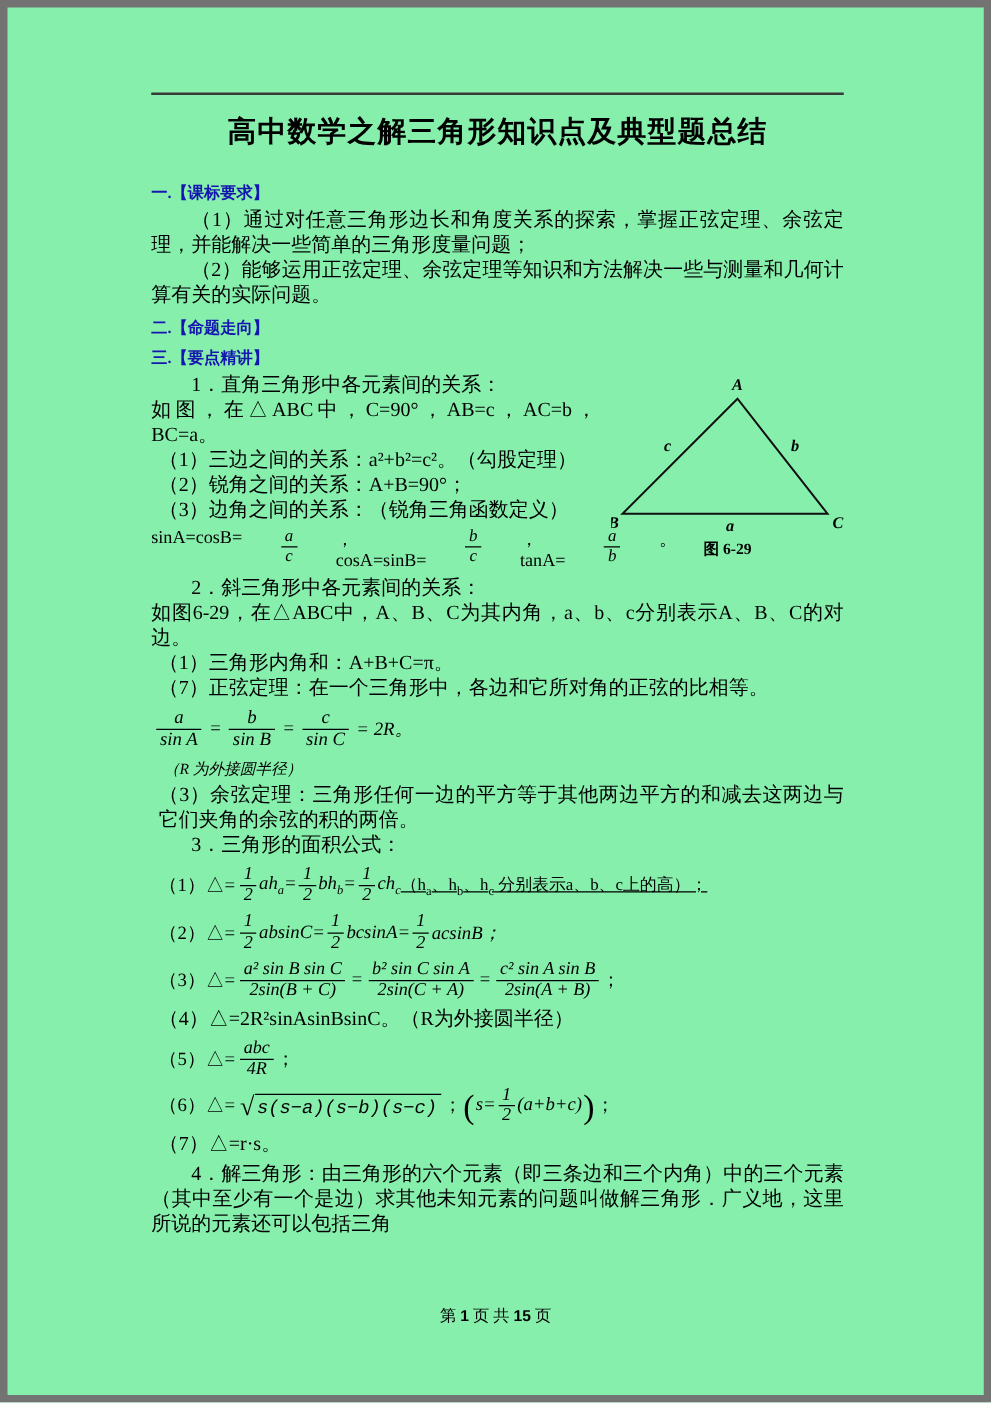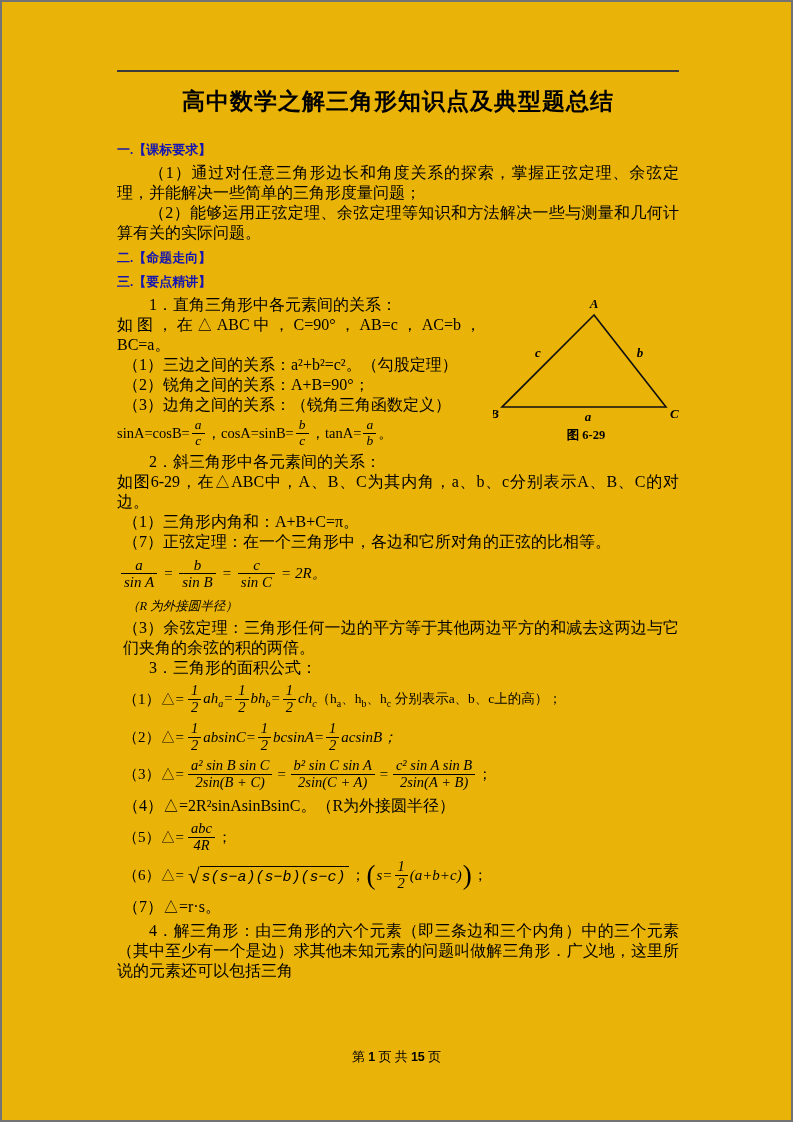--- a/index.html
+++ b/index.html
@@ -1,22 +1,22 @@
 <!DOCTYPE html>
 <html style="--heading-blue: #1515b0;"><head>
 <meta charset="utf-8">
 <style>
   :root { --heading-blue: #1515b0; }
   * { box-sizing: border-box; }
   html,body { margin:0; padding:0; background:#ffffff; }
   .page {
     position: relative;
     width: 793px; height: 1122px;
-    background: #eab308;
-    border: 2px solid #737373;
+    background: #86efac;
+    border: 6px solid #737373;
     padding: 68px 112px 70px 115px;
     overflow: hidden;
     font-family: "Liberation Serif", serif;
     color: #000;
   }
   .top-rule { border: none; border-top: 2px solid #3a3a3a; margin: 0 0 0 0; }
   .title {
     font-size: 23px; font-weight: bold; text-align: center;
     margin: 14px 0 24px 0; letter-spacing: 1px;
     font-family: "Liberation Serif", serif;
@@ -33,21 +33,21 @@
   .indent2 { text-indent: 2em; }
   .ind-sm { padding-left: 6px; }
   .fvar { font-family: "Liberation Serif", serif; font-style: italic; }
   .frac {
     display: inline-flex; flex-direction: column; text-align: center;
     vertical-align: middle; line-height: 1.1; margin: 0 2px;
     font-family: "Liberation Serif", serif; font-style: italic;
   }
   .frac .fn { border-bottom: 1px solid #000; padding: 0 3px; display:block; }
   .frac .fd { padding: 0 3px; display:block; }
-  .trig-line { display: flex; align-items: center; margin: 3px 0; font-size: 14.5px; }
+  .trig-line { display: flex; margin: 3px 0; font-size: 14.5px; gap: 29px; }
   .trig-line .frac { font-size: 13.5px; }
   .display { display: flex; align-items: center; margin: 5px 0; font-size: 15px; flex-wrap: nowrap; }
   .display .lead { font-style: normal; margin-right: 2px; }
   .display .frac { font-size: 14.5px; }
   .sine .frac { font-size: 15px; margin: 0 4px; }
   .eq { font-family: "Liberation Serif", serif; font-style: italic; margin: 0 2px; }
   .note-sm { font-size: 12.5px; padding-left: 10px; margin: 0 0 2px 0; }
   .sqrt { display: inline-flex; align-items: flex-end; margin: 0 2px; }
   .sqrt-sign { font-size: 21px; line-height: 1; font-style: normal; transform: translateY(1px); }
   .radicand { border-top: 1.4px solid #000; padding: 2px 3px 0 2px; font-family:Liberation Mono, monospace; font-style: italic; }
@@ -160,21 +160,21 @@
     <span class="frac">
         <span class="fn">1</span>
         <span class="fd">2</span>
       </span>
     <span class="fvar"><span>bh</span><sub>b</sub><span>=</span></span>
     <span class="frac">
         <span class="fn">1</span>
         <span class="fd">2</span>
       </span>
     <span class="fvar"><span>ch</span><sub>c</sub></span>
-    <span style="font-size:13.5px;"><span>（h</span><sub>a</sub><span>、h</span><sub>b</sub><span>、h</span><sub>c</sub><span> 分别表示a、b、c上的高）；</span></span>
+    <span style="font-size:13.5px;text-decoration:underline;"><span>（h</span><sub>a</sub><span>、h</span><sub>b</sub><span>、h</span><sub>c</sub><span> 分别表示a、b、c上的高）；</span></span>
   </div>
 
   <div class="display ind-sm">
     <span class="lead">（2）△=</span>
     <span class="frac">
         <span class="fn">1</span>
         <span class="fd">2</span>
       </span>
     <span class="fvar">absinC=</span>
     <span class="frac">

